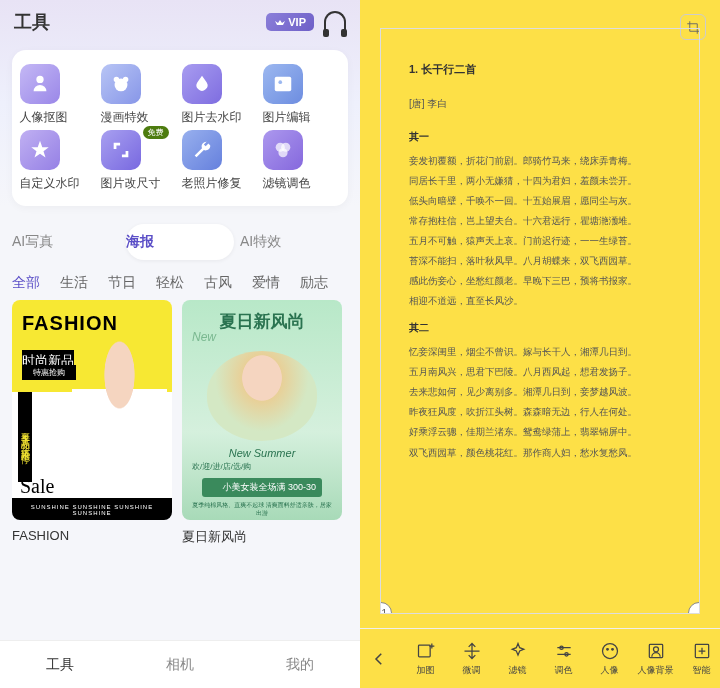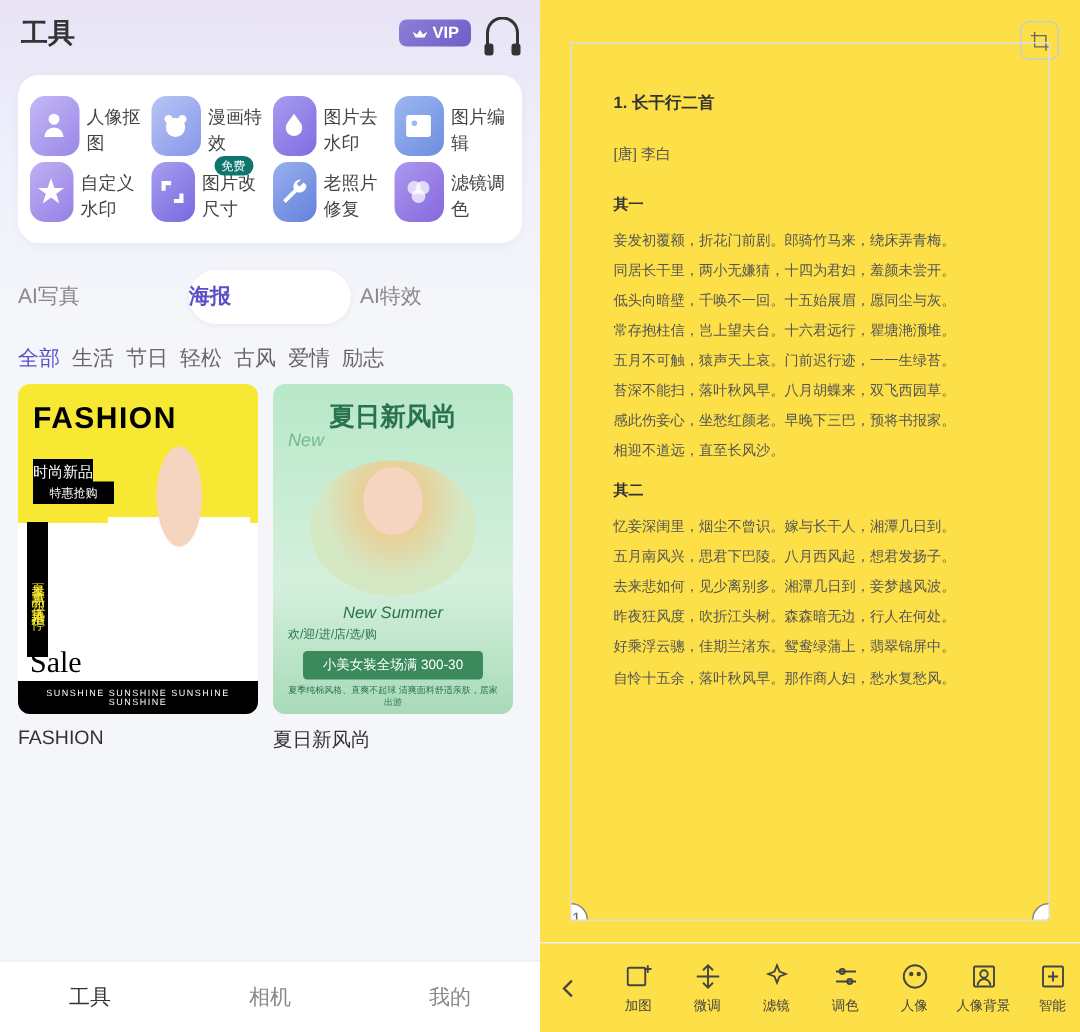--- a/index.html
+++ b/index.html
@@ -8,56 +8,56 @@
 .right{width:360px;height:688px;background:#fde047;display:flex;flex-direction:column;position:relative}
 .hdr{display:flex;align-items:center;justify-content:space-between;padding:10px 14px}
 .hdr-t{font-size:18px;font-weight:600;color:#333}
 .hdr-r{display:flex;align-items:center;gap:10px}
 .vip{background:linear-gradient(135deg,#8b7fd9,#6e5fc7);color:#fff;font-size:11px;font-weight:700;padding:3px 8px;border-radius:5px;display:flex;align-items:flex-end;gap:2px}
 .hs{width:22px;height:22px;border:2px solid #333;border-radius:50% 50% 0 0;border-bottom:none;position:relative}
 .hs:before,.hs:after{content:"";position:absolute;width:6px;height:8px;background:#333;border-radius:2px;bottom:-4px}
 .hs:before{left:-3px}.hs:after{right:-3px}
 .tools{margin:6px 12px;background:#fff;border-radius:14px;padding:14px 6px 10px;box-shadow:0 2px 8px rgba(0,0,0,.04)}
 .trow{display:flex;justify-content:space-around;margin-bottom:4px}
-.tool{display:flex;flex-direction:row;align-items:flex-end;gap:5px;width:78px;position:relative}
+.tool{display:flex;flex-direction:column;align-items:flex-start;gap:5px;width:78px;position:relative}
 .tic{width:40px;height:40px;border-radius:10px;display:flex;align-items:center;justify-content:center}
 .i1{background:linear-gradient(135deg,#c4b8f5,#9a87e8)}
 .i2{background:linear-gradient(135deg,#b8c5f5,#8796e8)}
 .i3{background:linear-gradient(135deg,#a89cf0,#7e6de0)}
 .i4{background:linear-gradient(135deg,#9cb8f0,#6d8de0)}
 .i5{background:linear-gradient(135deg,#c0b0f2,#9580e5)}
 .i6{background:linear-gradient(135deg,#a8a0f0,#7868e0)}
 .i7{background:linear-gradient(135deg,#98b0ee,#6580dd)}
 .i8{background:linear-gradient(135deg,#ac98ee,#8568dd)}
 .tic svg{width:22px;height:22px;fill:#fff}
 .tlbl{font-size:12px;color:#444}
-.badge{position:absolute;top:-4px;right:10px;background:#0f766e;color:#fff;font-size:8px;padding:1px 5px;border-radius:7px}
+.badge{position:absolute;top:-4px;right:10px;background:#4d7c0f;color:#fff;font-size:8px;padding:1px 5px;border-radius:7px}
 .tabs{display:flex;margin:12px 12px 0;gap:6px}
 .tab{flex:1;padding:9px 0;font-size:14px;color:#888;border-radius:18px}
 .tab.act{background:#fff;color:#5b4fc7;font-weight:700;box-shadow:0 1px 4px rgba(0,0,0,.06)}
-.cats{display:flex;padding:14px 12px 8px;gap:8px;font-size:14px;color:#666;overflow:hidden}
+.cats{display:flex;padding:14px 12px 8px;gap:20px;font-size:14px;color:#666;overflow:hidden}
 .cat.act{color:#5b4fc7;font-weight:500}
 .cards{display:flex;gap:10px;padding:0 12px;overflow:hidden}
 .card{width:160px;flex-shrink:0}
 .cimg{width:160px;height:220px;border-radius:8px;overflow:hidden;position:relative}
 .c1{background:linear-gradient(180deg,#f7e833 0%,#f7e833 42%,#fff 42%,#fff 90%,#000 90%)}
 .c1 .ft{position:absolute;top:12px;left:10px;font-size:20px;font-weight:900;color:#000;letter-spacing:1px}
-.c1 .bd1{position:absolute;top:50px;left:10px;background:#000;color:#fff;font-size:10px;padding:2px 0}
+.c1 .bd1{position:absolute;top:50px;left:10px;background:#000;color:#fff;font-size:13px;padding:2px 0}
 .c1 .bd2{position:absolute;top:65px;left:10px;background:#000;color:#fff;font-size:8px;padding:2px 11px}
 .c1 .person{position:absolute;top:40px;right:5px;width:95px;height:140px;background:radial-gradient(ellipse at 50% 25%,#f5d5c0 22%,transparent 23%),linear-gradient(180deg,transparent 35%,#fff 35%);border-radius:40px 40px 0 0}
 .c1 .vbar{position:absolute;left:6px;top:92px;width:14px;height:90px;background:#000;color:#f7e833;writing-mode:vertical-rl;font-size:9px;display:flex;align-items:center;justify-content:center;letter-spacing:2px}
 .c1 .sale{position:absolute;bottom:22px;left:8px;font-family:cursive;font-size:20px;color:#000;}
 .c1 .sun{position:absolute;bottom:4px;left:0;right:0;color:#fff;font-size:6px;text-align:center;letter-spacing:1px}
 .c2{background:linear-gradient(180deg,#b8e8c8 0%,#d5f0dd 60%,#a8dab8 100%);padding:10px}
 .c2 .tt{color:#2a7350;font-size:17px;font-weight:600;text-align:center}
 .c2 .nw{position:absolute;top:30px;left:10px;color:#7ab890;font-size:12px;font-style:italic}
 .c2 .oval{width:110px;height:90px;background:radial-gradient(ellipse at 50% 30%,#f5d5c0 25%,#e8d098 26%,#d4e8c4 60%);border-radius:70px/55px;margin:18px auto 6px}
 .c2 .ns{text-align:center;font-size:11px;color:#2a7350;font-style:italic}
 .c2 .sub{text-align:left;font-size:8px;color:#2a7350;margin-top:2px}
-.c2 .cp{background:#3a8a5c;color:#fff;font-size:9px;padding:3px 6px;border-radius:3px;text-align:center;margin:6px 10px 0}
+.c2 .cp{background:#3a8a5c;color:#fff;font-size:9px;padding:3px 6px;border-radius:3px;text-align:right;margin:6px 10px 0}
 .c2 .ft2{font-size:6px;color:#2a7350;text-align:center;margin-top:4px;line-height:1.4}
 .ctit{font-size:13px;color:#333;margin-top:8px}
 .bnav{position:absolute;bottom:0;left:0;right:0;height:48px;background:#fff;display:flex;border-top:1px solid #eee}
 .bni{flex:1;display:flex;align-items:center;justify-content:center;font-size:14px;color:#888}
 .bni.act{color:#333;font-weight:500}
 .doc{flex:1;margin:28px 20px 14px;border:1px solid #ddd;position:relative;padding:30px 28px;font-size:10px;color:#555;line-height:1.9;overflow:hidden}
 .doc h4{font-size:11px;font-weight:600;margin-bottom:14px;color:#333}
 .doc .au{margin-bottom:14px;font-size:10px}
 .doc .sec{font-size:10px;font-weight:600;margin:8px 0 6px;color:#333}
 .doc p{font-size:9.5px;margin:2px 0}
@@ -238,21 +238,21 @@
         <p>感此伤妾心，坐愁红颜老。早晚下三巴，预将书报家。</p>
         <p>相迎不道远，直至长风沙。</p>
       </div>
     <div class="sec">其二</div>
     <div id="l2">
         <p>忆妾深闺里，烟尘不曾识。嫁与长干人，湘潭几日到。</p>
         <p>五月南风兴，思君下巴陵。八月西风起，想君发扬子。</p>
         <p>去来悲如何，见少离别多。湘潭几日到，妾梦越风波。</p>
         <p>昨夜狂风度，吹折江头树。森森暗无边，行人在何处。</p>
         <p>好乘浮云骢，佳期兰渚东。鸳鸯绿蒲上，翡翠锦屏中。</p>
-        <p>自怜十五余，落叶秋风早。那作商人妇，愁水复愁风。</p>
+        <p>双飞西园草，颜色桃花红。那作商人妇，愁水复愁风。</p>
       </div>
     <div class="corner cbl">+1</div>
     <div class="corner cbr">⤢</div>
   </div>
   <div class="rbar">
     <div class="back">
         <svg viewBox="0 0 24 24">
           <path d="M15 5l-7 7 7 7"></path>
         </svg>
       </div>

